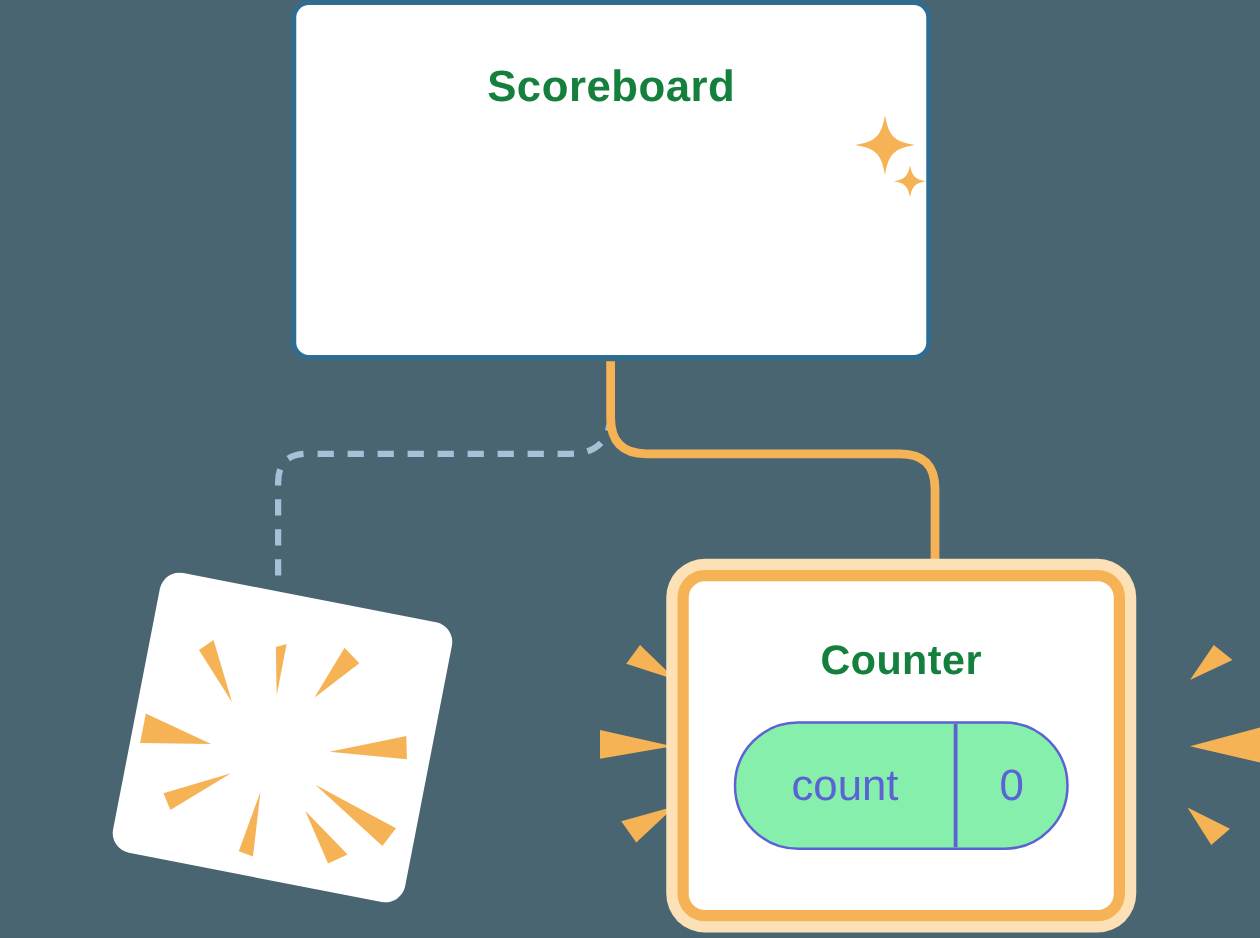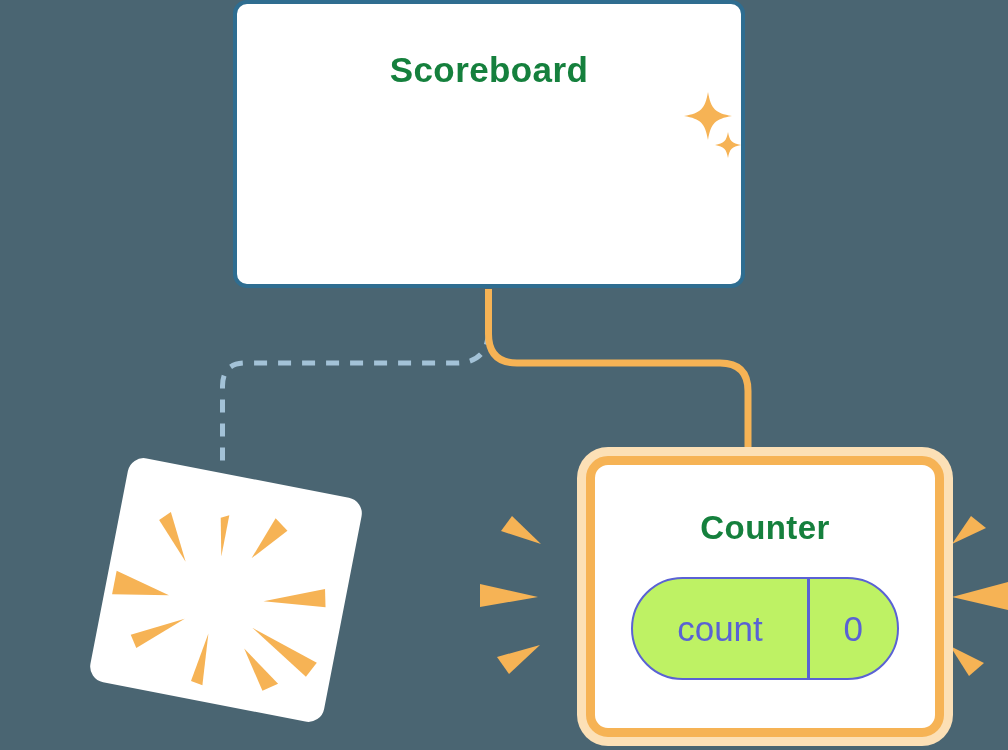--- a/index.html
+++ b/index.html
@@ -36,30 +36,30 @@
   .pill-orange .vdiv{width:3px;background:#f6b355;}
   .pill-orange .cell-val{
     flex:1;display:flex;align-items:center;justify-content:center;
     color:#5a61d3;font-size:37px;font-weight:700;
   }
 
   .sparkles{position:absolute;left:446px;top:88px;width:70px;height:70px;}
 
   
   .counter{
-    position:absolute;left:586px;top:456px;width:358px;height:281px;
+    position:absolute;left:542px;top:456px;width:358px;height:281px;
     box-sizing:border-box;background:#ffffff;
     border:9px solid #f6b355;border-radius:22px;
     box-shadow:0 0 0 9px #fce0b6;
   }
   .counter .comp-title{margin-top:44px;font-size:33px;}
 
   .pill-purple{
     position:absolute;left:36px;top:112px;width:268px;height:103px;
-    box-sizing:border-box;background:#bef264;
+    box-sizing:border-box;background:#86efac;
     border:2.5px solid #5a62d4;border-radius:999px;
     display:flex;align-items:stretch;overflow:hidden;
   }
   .pill-purple .cell-key{
     width:174px;display:flex;align-items:center;justify-content:center;
     color:#5a62d4;font-size:35px;
   }
   .pill-purple .vdiv{width:2.5px;background:#5a62d4;}
   .pill-purple .cell-val{
     flex:1;display:flex;align-items:center;justify-content:center;

